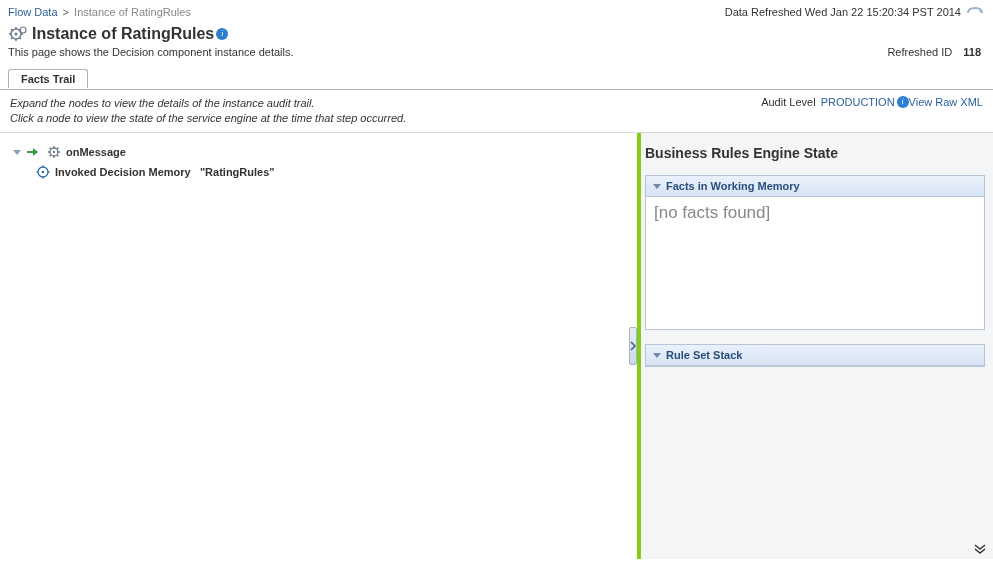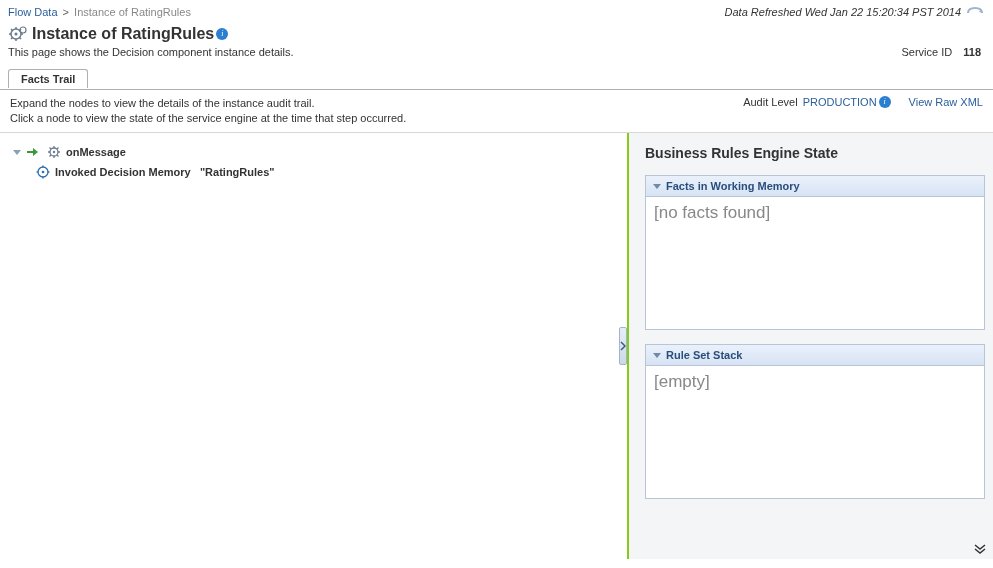--- a/index.html
+++ b/index.html
@@ -12,21 +12,21 @@
   }
   a{color:#2b5f9b;text-decoration:none;}
   .top-row{
     display:flex;justify-content:space-between;align-items:center;
     padding:4px 8px 0 8px;
   }
   .breadcrumb{font-size:11px;}
   .breadcrumb .link{color:#2b5f9b;}
   .breadcrumb .sep{color:#666;margin:0 2px;}
   .breadcrumb .current{color:#888;}
-  .refresh-area{display:flex;align-items:center;font-size:11px;color:#333;font-style:italic;}
+  .refresh-area{display:flex;align-items:center;font-size:11px;color:#333;}
   .refresh-icon{
     width:20px;height:16px;margin-left:4px;
     display:inline-flex;align-items:center;justify-content:center;
   }
   .title-row{
     display:flex;align-items:center;padding:4px 8px 0 8px;
   }
   .title-icon{
     width:20px;height:20px;margin-right:4px;
     display:inline-flex;align-items:center;justify-content:center;
@@ -59,22 +59,22 @@
     padding:3px 12px;
     font-weight:bold;font-size:11px;color:#333;
     position:relative;top:1px;
     cursor:pointer;
   }
   .instructions{
     display:flex;justify-content:space-between;align-items:flex-start;
     padding:6px 10px 6px 10px;
     font-size:11px;
   }
-  .instructions-left{color:#333;line-height:15px;}
-  .instructions-right{display:flex;align-items:center;gap:18px;}
+  .instructions-left{color:#333;line-height:15px;font-style:italic;}
+  .instructions-right{display:flex;align-items:center;}
   .audit-level-label{color:#333;}
   .audit-level-value{color:#2b5f9b;margin-left:2px;}
   .main-split{
     display:flex;align-items:stretch;
     border-top:1px solid #d8d8d8;
   }
   .left-pane{
     flex:1;min-width:0;
     padding:10px 6px 10px 12px;
   }
@@ -86,22 +86,22 @@
     width:8px;height:36px;
     background:linear-gradient(to bottom,#e8eef6,#cdd9e8);
     border:1px solid #9fb4cf;border-radius:2px;
     display:flex;align-items:center;justify-content:center;
     cursor:pointer;
   }
   .splitter-handle svg{display:block;}
   .right-pane{
     width:340px;
     background:#f4f5f6;
-    border-left:2px solid #84cc16;
-    padding:10px 8px 16px 16px;
+    border-left:4px solid #84cc16;
+    padding:10px 8px 16px 4px;
     position:relative;
     min-height:400px;
   }
   .tree-row{
     display:flex;align-items:center;height:18px;
     font-size:11px;
   }
   .tree-toggle{
     width:10px;height:10px;
     display:inline-flex;align-items:center;justify-content:center;
@@ -187,21 +187,21 @@
       <circle cx="15" cy="6" r="3" fill="none" stroke="#6b7b8c" stroke-width="1.2"></circle>
     </svg>
   </span>
   <span class="page-title">Instance of RatingRules</span>
   <span class="info-icon">i</span>
 </div>
 
 <div class="subtitle-row">
   <span>This page shows the Decision component instance details.</span>
   <span class="instance-row">
-    <span>Service ID</span>
+    <span>Refreshed ID</span>
     <span class="instance-id">118</span>
   </span>
 </div>
 
 <div class="tabs">
   <div class="tab">Facts Trail</div>
 </div>
 
 <div class="instructions">
   <div class="instructions-left">
@@ -294,21 +294,20 @@
 
     <div class="section">
       <div class="section-header">
         <span class="collapse-icon">
           <svg width="10" height="10" viewBox="0 0 10 10">
               <path d="M1 3 L9 3 L5 8 Z" fill="#6f89a8"></path>
             </svg>
         </span>
         <span>Rule Set Stack</span>
       </div>
-      <div class="section-body">[empty]</div>
     </div>
 
     <div class="scroll-down">
       <svg width="12" height="10" viewBox="0 0 12 10">
         <path d="M1 1 L6 5 L11 1" fill="none" stroke="#333" stroke-width="1.5"></path>
         <path d="M1 5 L6 9 L11 5" fill="none" stroke="#333" stroke-width="1.5"></path>
       </svg>
     </div>
   </div>
 </div>

